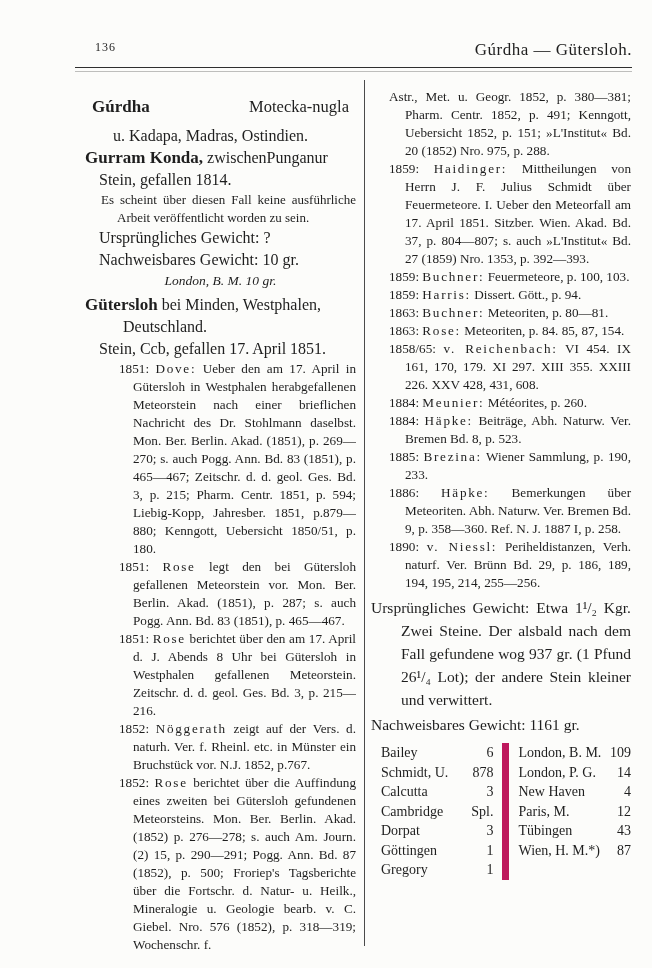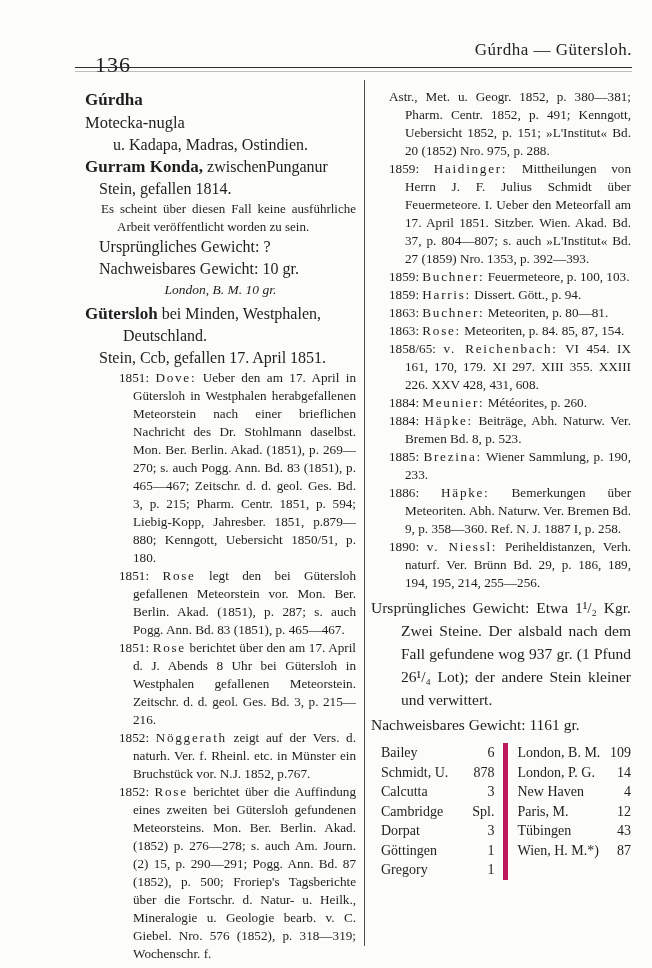--- a/index.html
+++ b/index.html
@@ -3,51 +3,51 @@
 <meta charset="utf-8">
 <style>
   html,body{margin:0;padding:0;}
   body{
     width:652px;height:968px;position:relative;overflow:hidden;
     background:#fcfcfa;color:#1e1e1e;
     font-family:"Liberation Serif","DejaVu Serif",serif;
     -webkit-font-smoothing:antialiased;
   }
   .page-head{position:absolute;top:40px;left:75px;width:557px;height:24px;}
-  .page-num{position:absolute;left:20px;top:12px;font-size:22px;letter-spacing:1px;}
+  .page-num{position:absolute;left:20px;top:0;font-size:12px;letter-spacing:1px;}
   .running-title{display:block;text-align:right;font-size:17px;letter-spacing:0.5px;}
   .head-rule{position:absolute;top:67px;left:75px;width:557px;height:3px;
     border-top:1.3px solid #2f2f2f;border-bottom:1px solid rgba(47,47,47,0.30);}
   .col-divider{position:absolute;left:364px;top:80px;height:866px;width:1px;background:#4a4a4a;}
 
   .col-left{position:absolute;left:85px;top:88px;width:271px;}
   .col-right{position:absolute;left:379px;top:88px;width:252px;}
 
-  .headline{display:flex;justify-content:space-between;font-size:16.5px;line-height:23px;margin:0;flex-direction:column;}
+  .headline{display:flex;justify-content:space-between;font-size:16.5px;line-height:23px;margin:7px;}
   .hw{font-weight:bold;font-size:17px;}
   .p-main{font-size:16px;line-height:22px;margin:0;}
   .ind-14{padding-left:14px;}
   .ind-28{padding-left:28px;}
   .ind-38{padding-left:38px;}
   .note{font-size:13px;line-height:18px;text-align:justify;padding-left:32px;text-indent:-16px;margin:0;}
   .weight-line{font-size:16px;line-height:22px;padding-left:14px;margin:0;}
   .collection-line{font-size:13.5px;line-height:19px;text-align:center;margin:0;font-style:italic;}
 
   .bib{font-size:13.2px;line-height:18px;text-align:justify;margin:0;}
   .bib-l{padding-left:48px;text-indent:-14px;}
   .bib-r{padding-left:26px;text-indent:-16px;}
   .bib-author{letter-spacing:0.13em;}
 
   .hang-main{font-size:15.5px;line-height:23px;text-align:justify;
     margin:4px 0 0 -8px;padding-left:30px;text-indent:-30px;}
   .known-weight{font-size:15.5px;line-height:23px;margin:2px 0 0 -8px;}
 
   .wtable{display:flex;margin-top:7px;margin-left:2px;font-size:14px;}
   .wcol{width:50%;}
-  .wcol-left{border-right:5px solid #be185d;padding-right:8px;}
+  .wcol-left{border-right:7px solid #be185d;padding-right:8px;}
   .wcol-right{padding-left:10px;align-self:flex-start;text-align:right;}
   .wrow{display:flex;justify-content:space-between;line-height:19.5px;}
   .wname{white-space:nowrap;}
   .wval{white-space:nowrap;}
 </style>
 </head>
 <body>
 
 <div class="page-head">
   <span class="page-num">136</span>

